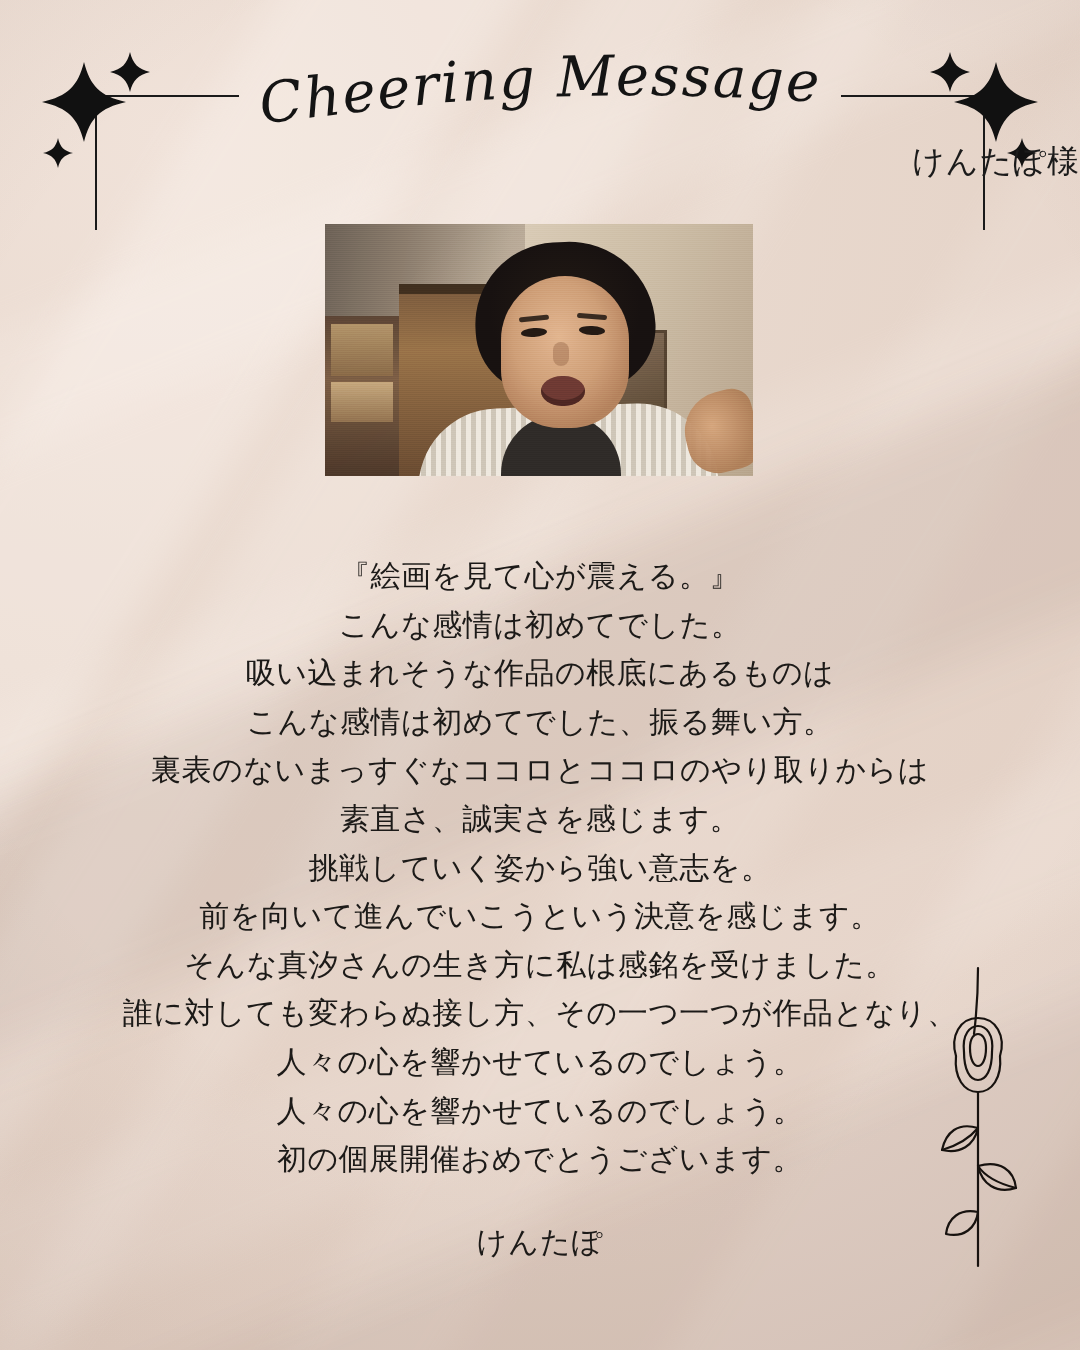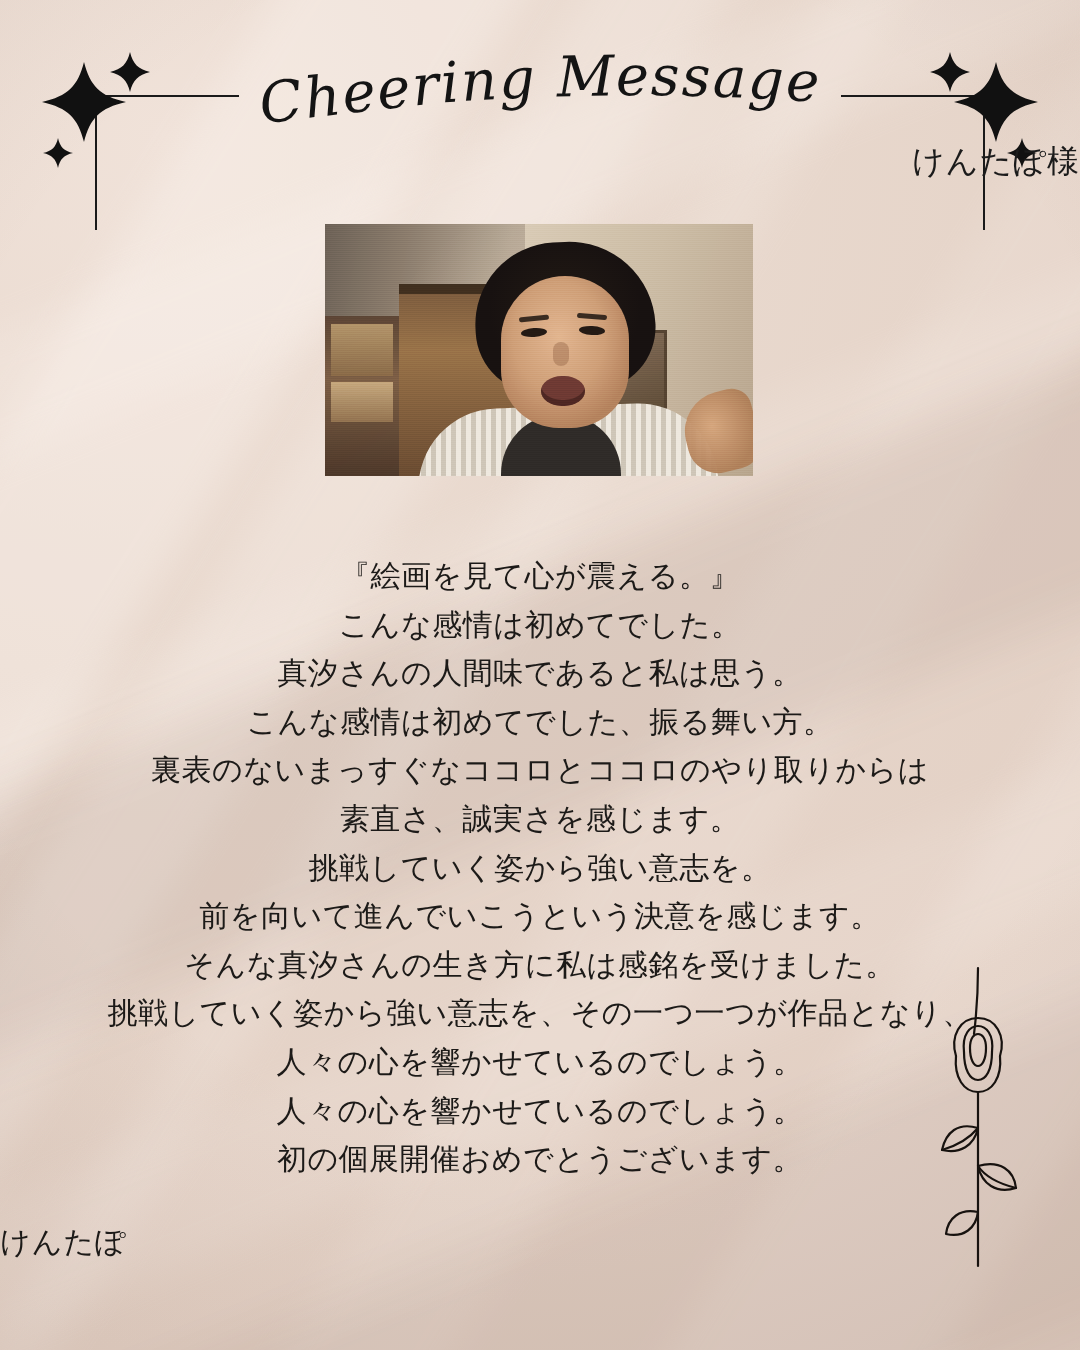--- a/index.html
+++ b/index.html
@@ -215,20 +215,21 @@
     line-height: 1.62;
     color: #1c1a18;
     letter-spacing: .5px;
   }
   .message .line { display: block; white-space: nowrap; }
   .signature {
     position: absolute;
     left: 0;
     top: 1222px;
     width: 100%;
+    text-align: center;
     font-size: 30px;
     color: #1c1a18;
     letter-spacing: 1px;
   }
 
   
   .rose {
     position: absolute;
     right: 38px;
     top: 960px;
@@ -297,28 +298,28 @@
       <div class="ph-nose"></div>
       <div class="ph-mouth"></div>
       <div class="ph-hand"></div>
       <div class="ph-grain"></div>
     </div>
   </div>
 
   <div class="message">
     <span class="line">『絵画を見て心が震える。』</span>
     <span class="line">こんな感情は初めてでした。</span>
-    <span class="line">真汐さんの人間味であると私は思う。</span>
+    <span class="line">吸い込まれそうな作品の根底にあるものは</span>
     <span class="line">こんな感情は初めてでした、振る舞い方。</span>
     <span class="line">裏表のないまっすぐなココロとココロのやり取りからは</span>
     <span class="line">素直さ、誠実さを感じます。</span>
     <span class="line">挑戦していく姿から強い意志を。</span>
     <span class="line">前を向いて進んでいこうという決意を感じます。</span>
     <span class="line">そんな真汐さんの生き方に私は感銘を受けました。</span>
-    <span class="line">挑戦していく姿から強い意志を、その一つ一つが作品となり、</span>
+    <span class="line">誰に対しても変わらぬ接し方、その一つ一つが作品となり、</span>
     <span class="line">人々の心を響かせているのでしょう。</span>
     <span class="line">人々の心を響かせているのでしょう。</span>
     <span class="line">初の個展開催おめでとうございます。</span>
   </div>
 
   <div class="signature">けんたぽ</div>
 
   <div class="rose">
     <svg viewBox="0 0 130 330" width="130" height="330" fill="none" stroke="#17120f" stroke-width="2.2" stroke-linecap="round" stroke-linejoin="round">
       <path d="M66 8 C66 40 64 58 62 74"></path>

